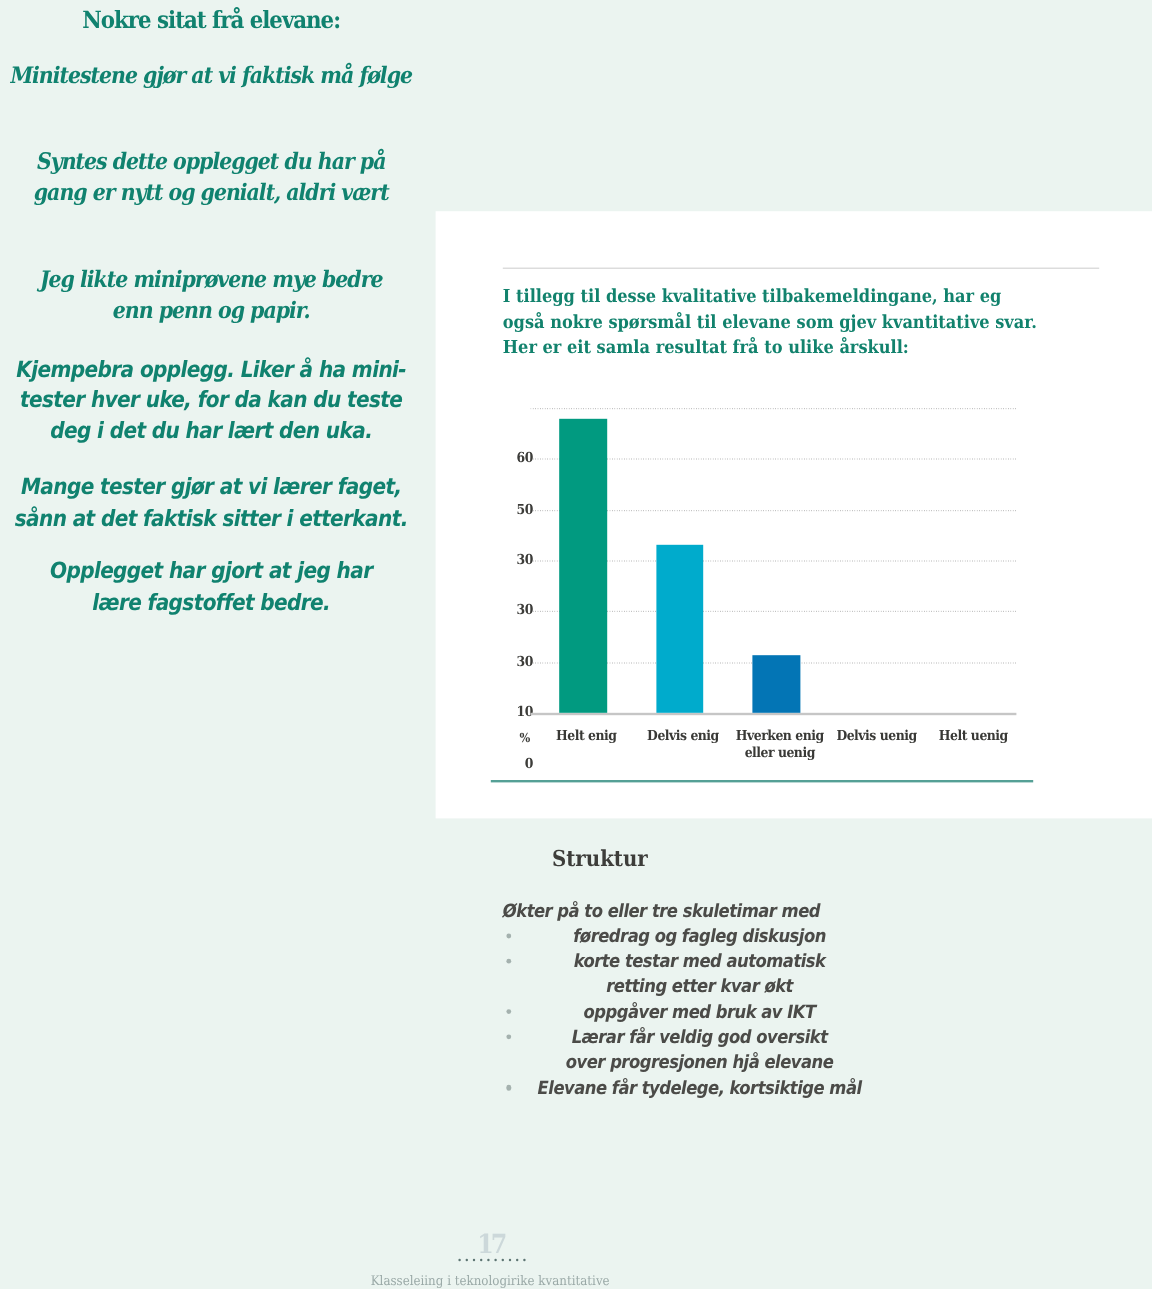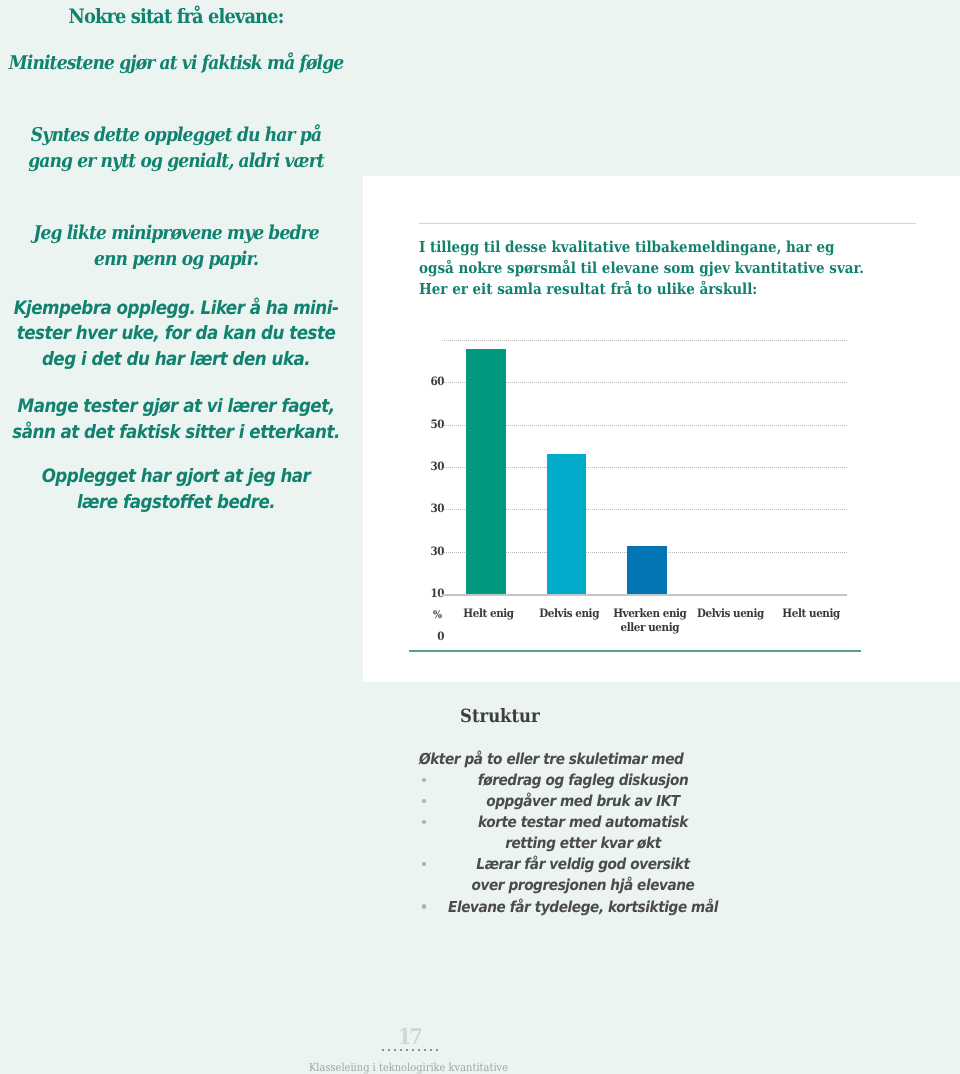--- a/index.html
+++ b/index.html
@@ -117,22 +117,22 @@
       <div class="xlab" style="left: 251.45px; width: 140px; top: 285.5px;"><span>Delvis uenig</span></div>
       <div class="xlab" style="left: 332.1px; width: 140px; top: 285.5px;"><span>Helt uenig</span></div>
       <div class="pct" style="left: 24px; width: 14px; text-align: left; top: 288.5px;">%</div>
     </div>
   <div class="rule-bot"></div>
 
   <div class="struktur">Struktur</div>
   <div class="slead">Økter på to eller tre skuletimar med</div>
   <ul class="slist" id="bullets-host">
       <li><span class="dot"></span><span>føredrag og fagleg diskusjon</span></li>
+      <li><span class="dot"></span><span>korte testar med automatisk</span><br><span>retting etter kvar økt</span></li>
       <li><span class="dot"></span><span>oppgåver med bruk av IKT</span></li>
-      <li><span class="dot"></span><span>korte testar med automatisk</span><br><span>retting etter kvar økt</span></li>
       <li><span class="dot"></span><span>Lærar får veldig god oversikt</span><br><span>over progresjonen hjå elevane</span></li>
       <li><span class="dot"></span><span>Elevane får tydelege, kortsiktige mål</span></li>
     </ul>
 
   <div class="pagenum">17</div>
   <div class="dots" id="dots-host">
       <i style="left: 0px;"></i>
       <i style="left: 5.97px;"></i>
       <i style="left: 11.94px;"></i>
       <i style="left: 17.91px;"></i>

